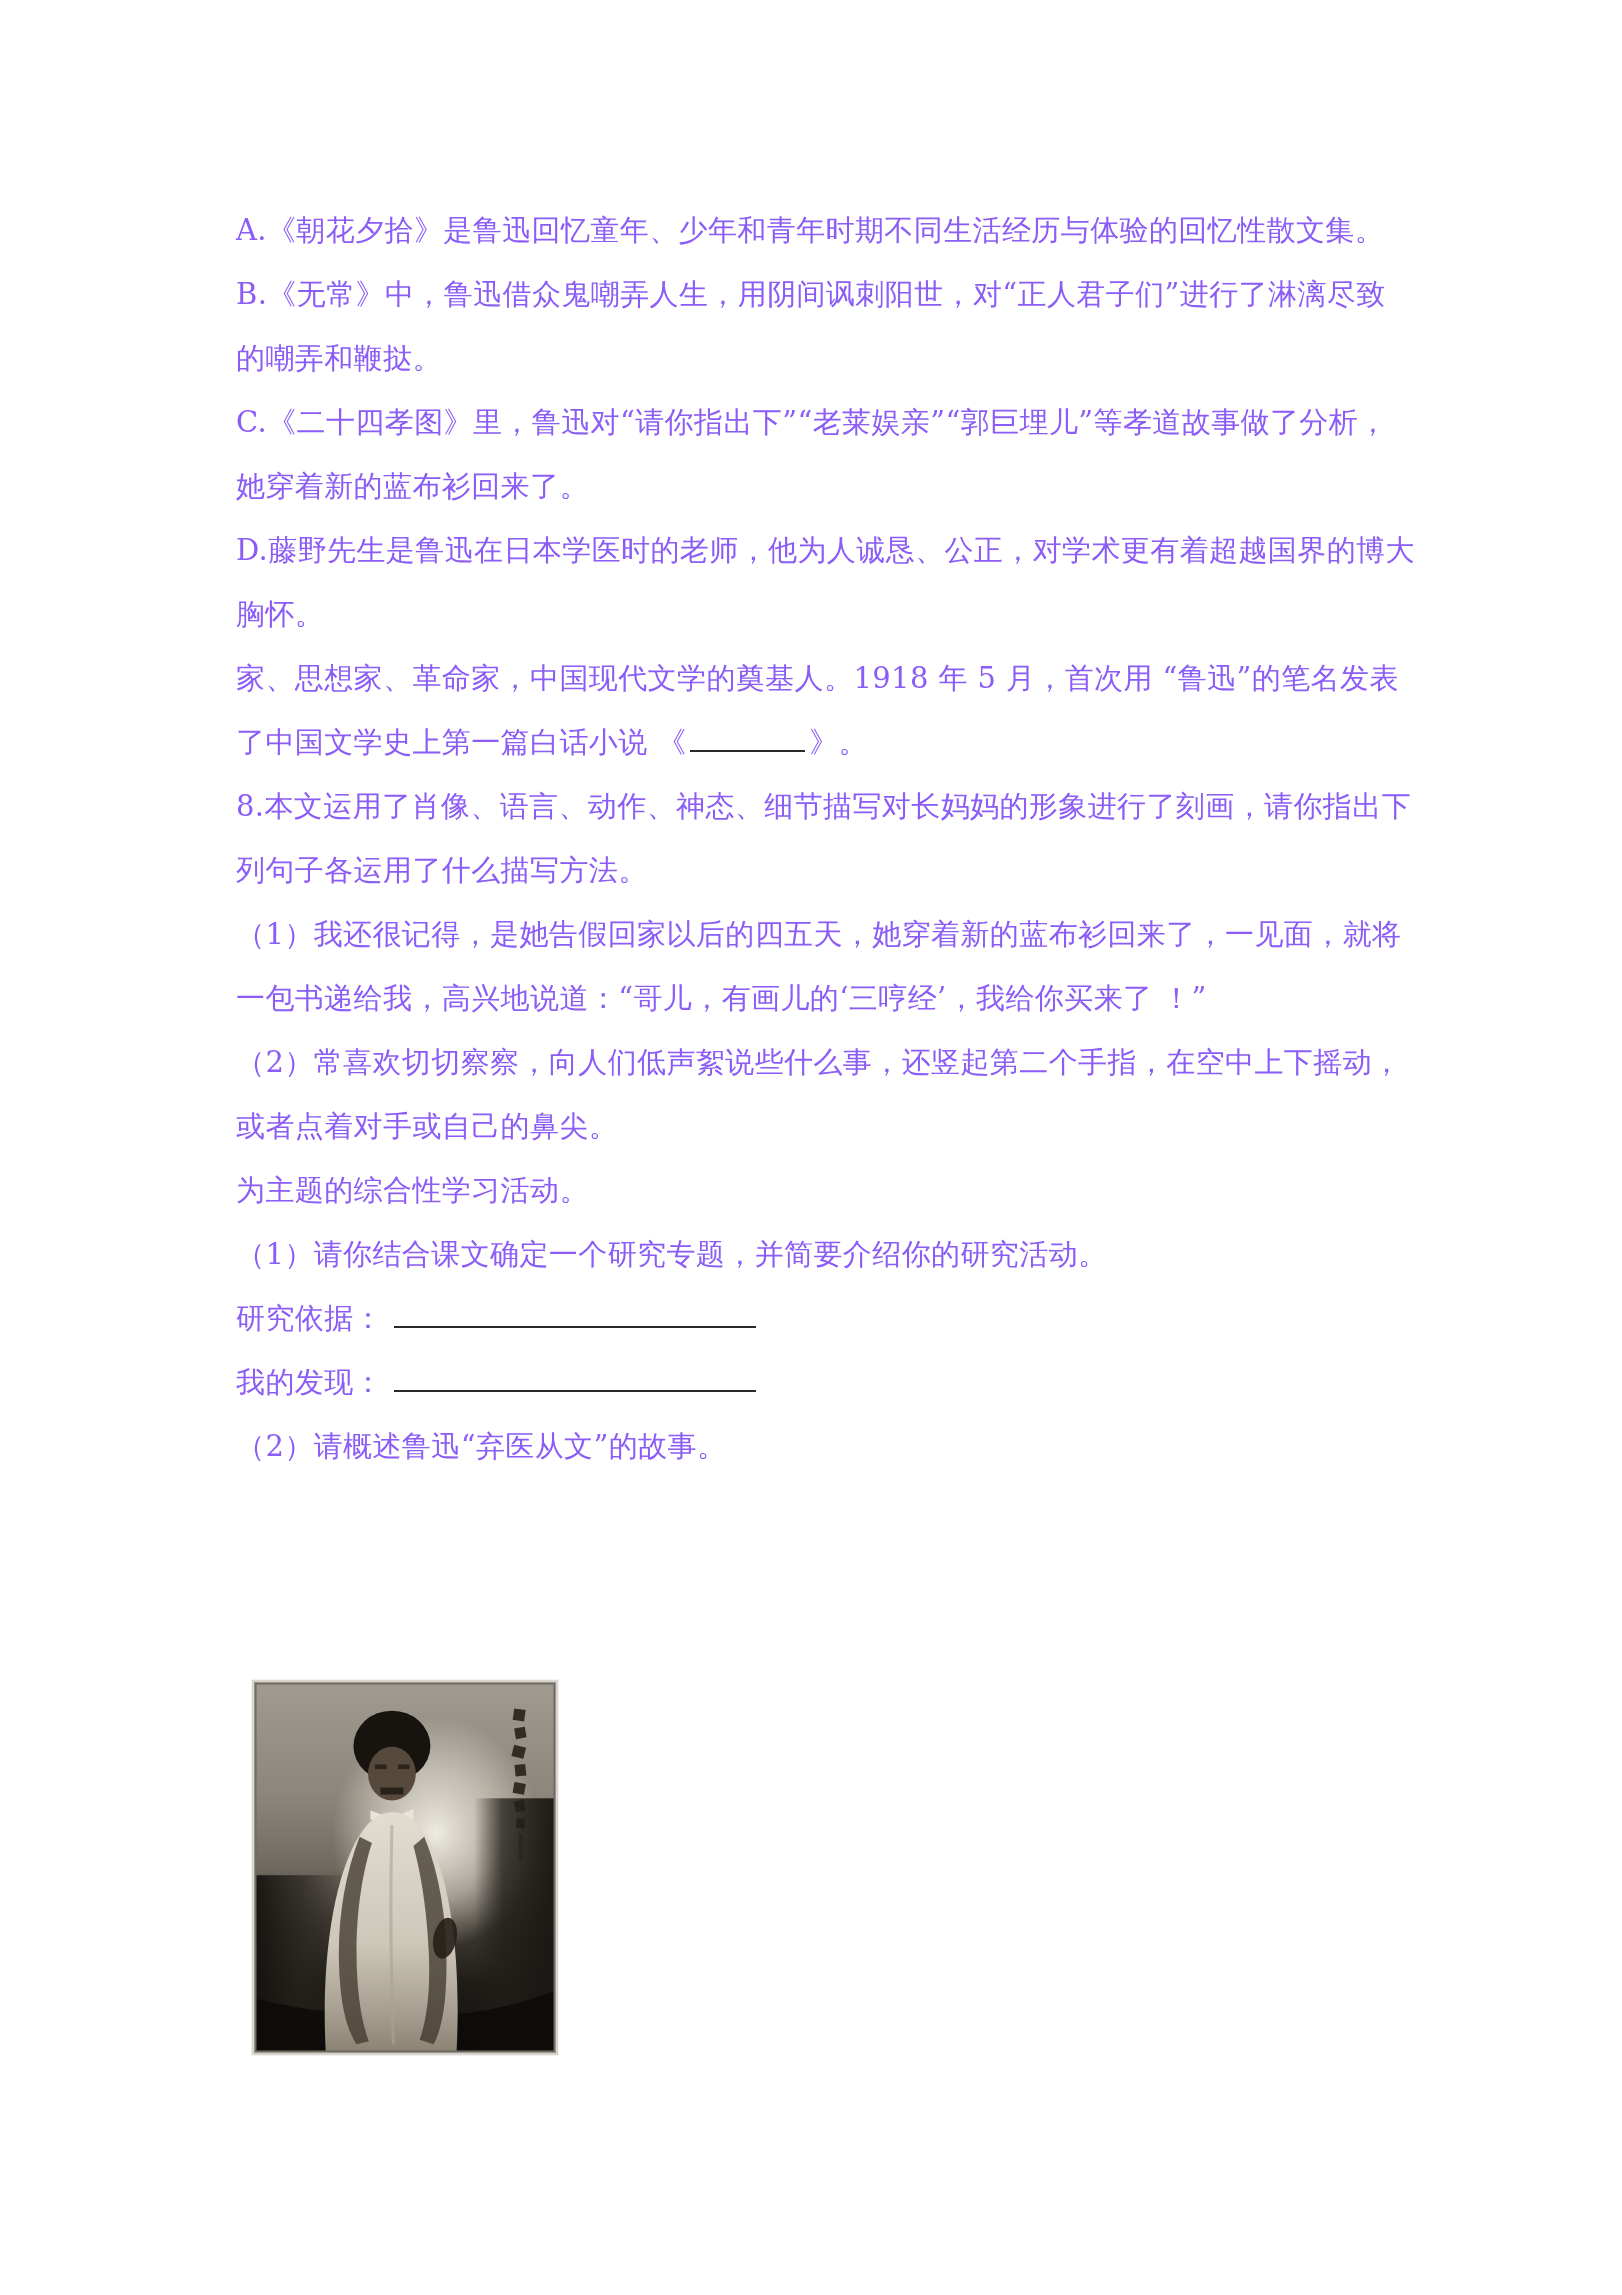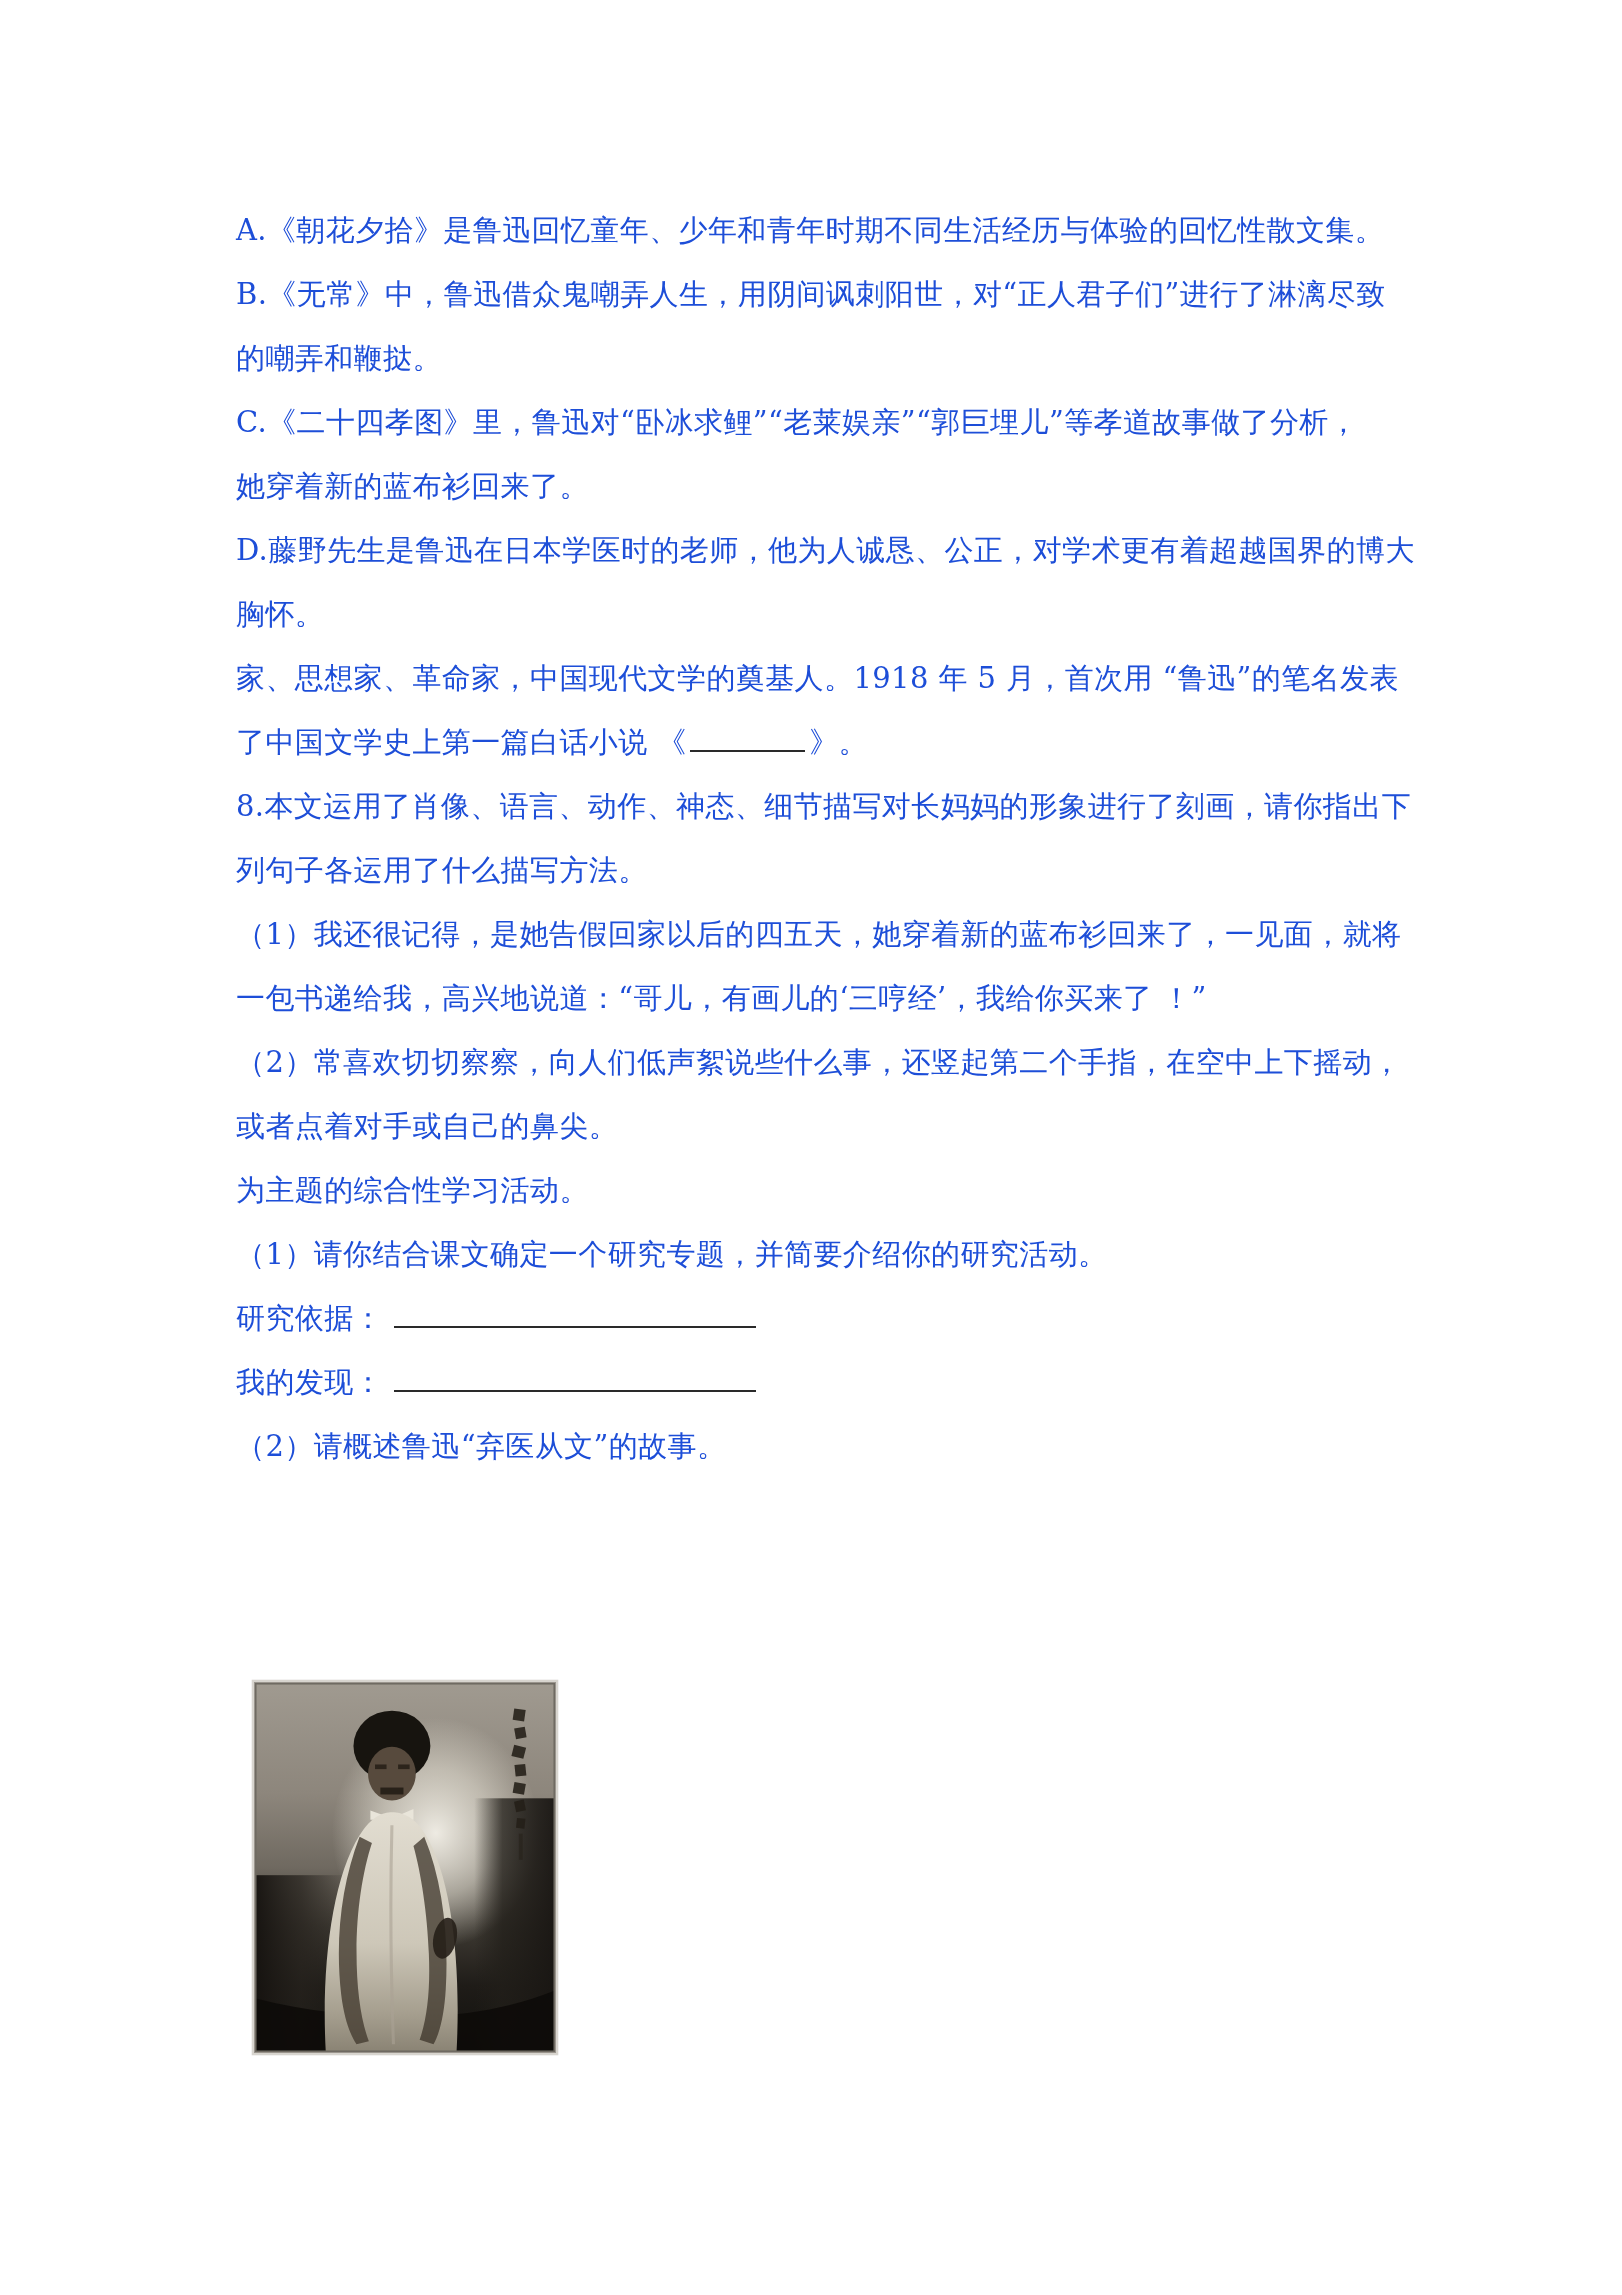--- a/index.html
+++ b/index.html
@@ -1,21 +1,21 @@
 <!DOCTYPE html>
 <html style="font-size:12.3px"><head>
 <meta charset="utf-8">
 <style>
   html,body{margin:0;padding:0;background:#e9e9e9;}
   .page{
     position:relative;
     width:1623px;height:2295px;
     background:#ffffff;
     font-family:"DejaVu Serif","Liberation Serif",serif;
-    color:#1d4ed8;
+    color:#8b5cf6;
     overflow:hidden;
   }
   .text-col{
     position:absolute;left:236px;top:198px;width:1162px;
   }
   .line{
     height:64px;line-height:64px;
     font-size:29px;
     white-space:nowrap;
     letter-spacing:0.4px;
@@ -41,21 +41,21 @@
 </style>
 </head>
 <body>
 
 <div class="page">
   <div class="text-col">
 
     <div class="line"><span>A.《朝花夕拾》是鲁迅回忆童年、少年和青年时期不同生活经历与体验的回忆性散文集。</span></div>
     <div class="line"><span>B.《无常》中，鲁迅借众鬼嘲弄人生，用阴间讽刺阳世，对“正人君子们”进行了淋漓尽致</span></div>
     <div class="line"><span>的嘲弄和鞭挞。</span></div>
-    <div class="line"><span>C.《二十四孝图》里，鲁迅对“卧冰求鲤”“老莱娱亲”“郭巨埋儿”等孝道故事做了分析，</span></div>
+    <div class="line"><span>C.《二十四孝图》里，鲁迅对“请你指出下”“老莱娱亲”“郭巨埋儿”等孝道故事做了分析，</span></div>
     <div class="line"><span>她穿着新的蓝布衫回来了。</span></div>
     <div class="line"><span>D.藤野先生是鲁迅在日本学医时的老师，他为人诚恳、公正，对学术更有着超越国界的博大</span></div>
     <div class="line"><span>胸怀。</span></div>
 
     <div class="line"><span>家、思想家、革命家，中国现代文学的奠基人。1918 年 5 月，首次用 “鲁迅”的笔名发表</span></div>
     <div class="line">
       <span>了中国文学史上第一篇白话小说 《</span><span class="blank"></span><span>》。</span>
     </div>
 
     <div class="line"><span>8.本文运用了肖像、语言、动作、神态、细节描写对长妈妈的形象进行了刻画，请你指出下</span></div>

